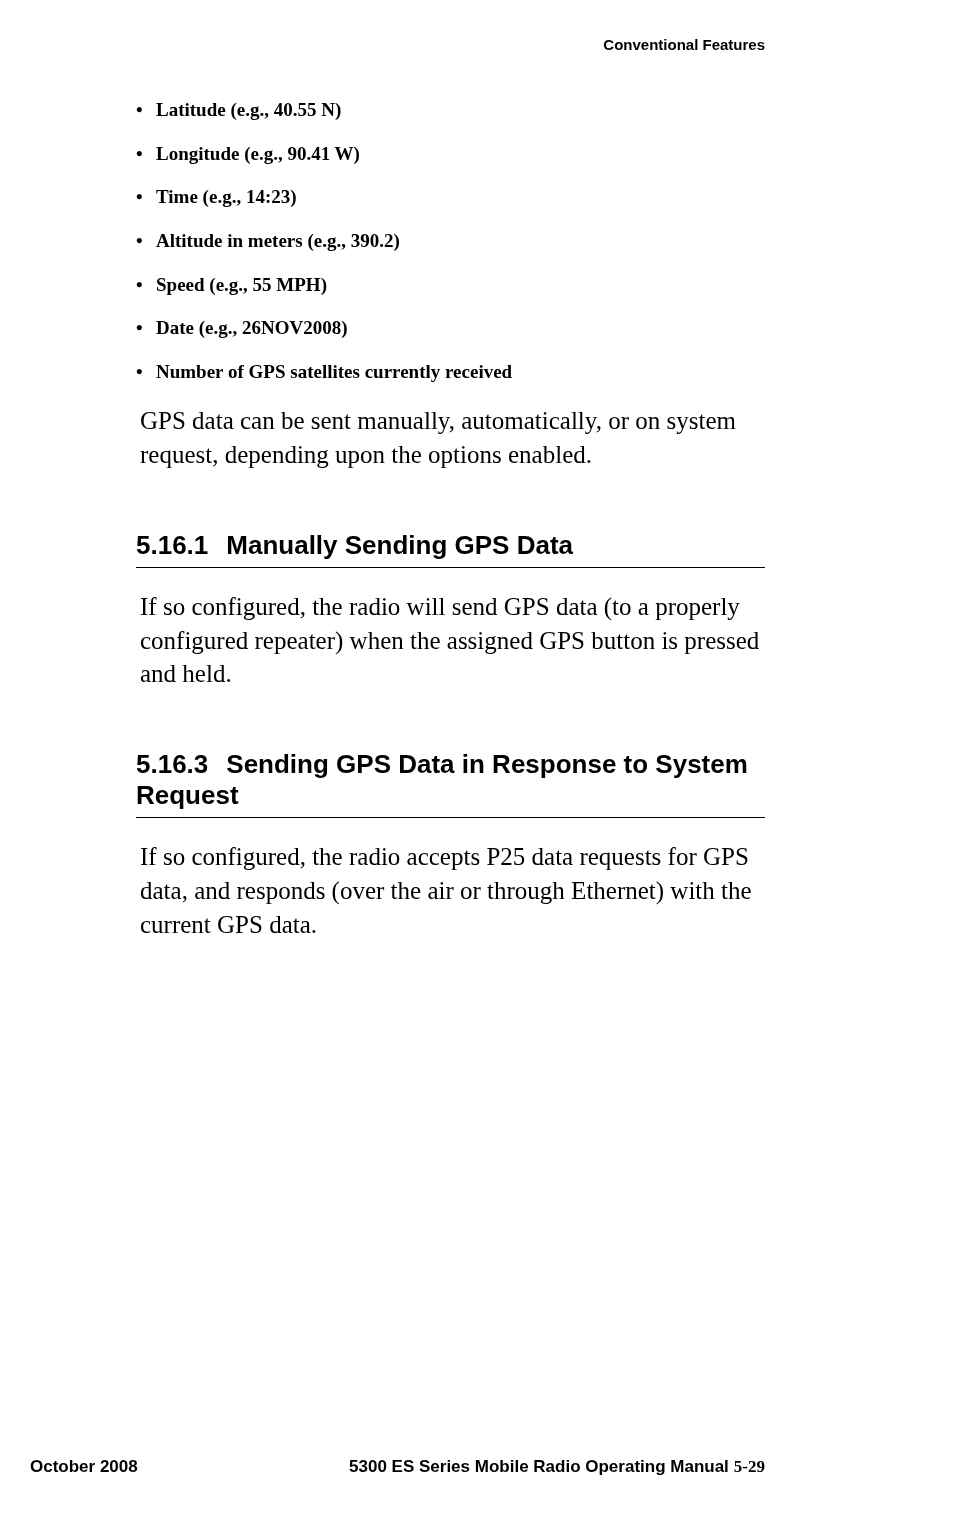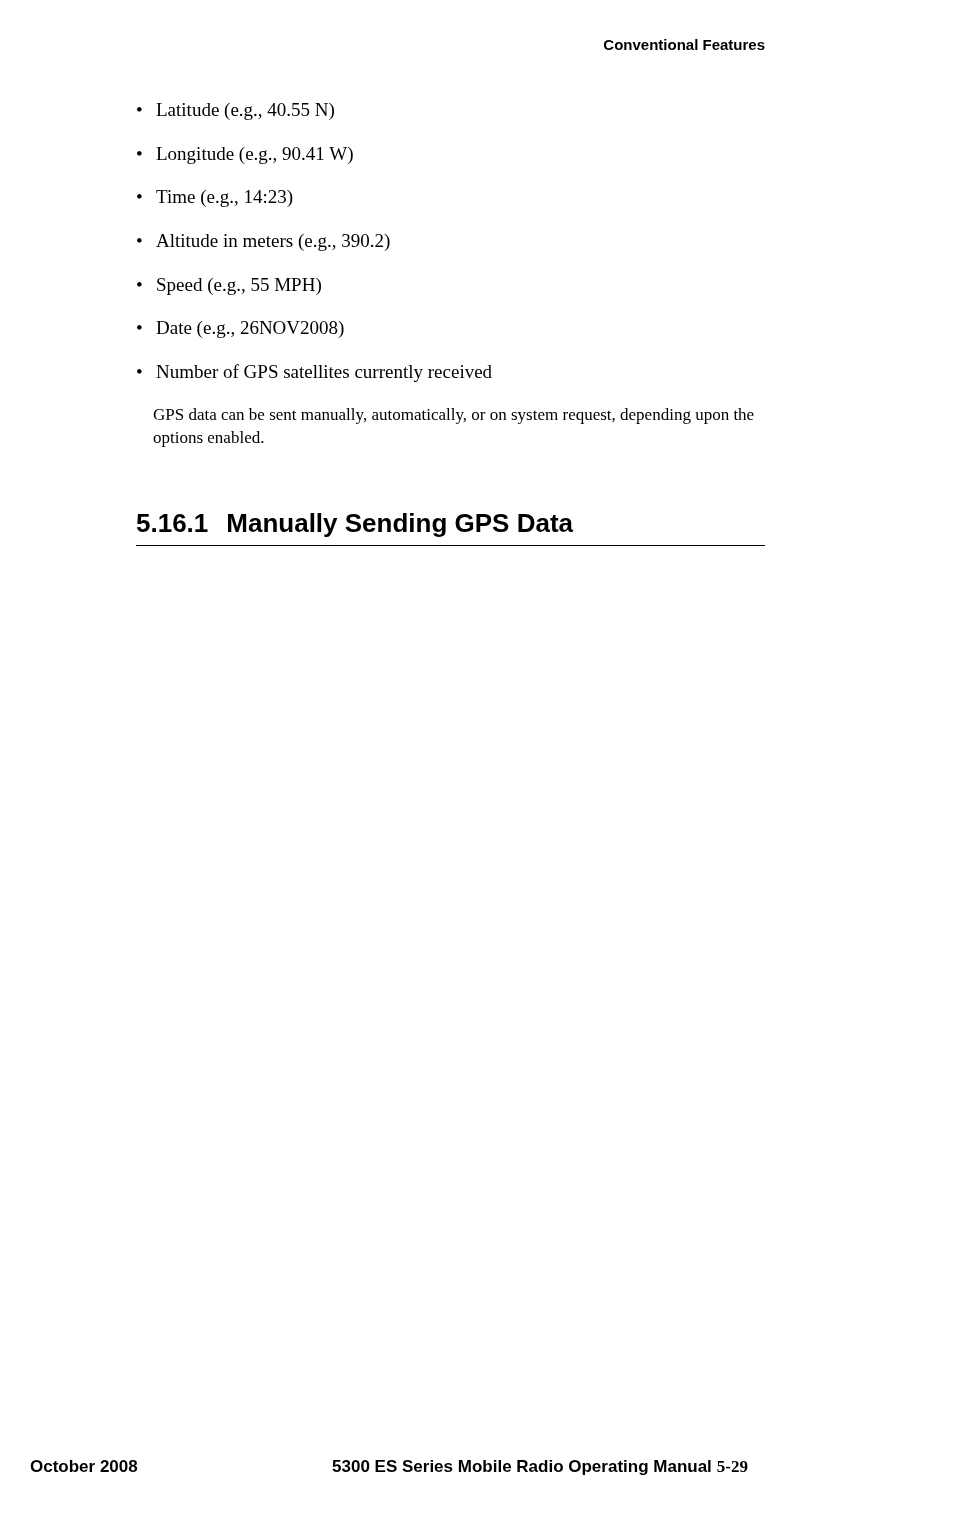--- a/index.html
+++ b/index.html
@@ -20,37 +20,38 @@
     font-family: Arial, Helvetica, sans-serif;
     font-weight: 700;
     font-size: 15px;
     text-align: right;
     margin-bottom: 44px;
   }
   ul.bullets {
     list-style: none;
     margin: 12px 0 20px 0;
     padding: 0;
+    font-weight: bold;
   }
   ul.bullets li {
     font-size: 19px;
     line-height: 1.35;
     margin: 0 0 18px 20px;
     text-indent: -20px;
   }
   ul.bullets li::before {
     content: "•";
     display: inline-block;
     width: 20px;
     text-indent: 0;
   }
   p.body {
-    font-size: 17px;
+    font-size: 25px;
     line-height: 1.35;
-    margin: 0 0 20px 17px;
+    margin: 0 0 20px 4px;
   }
   .section {
     margin-top: 58px;
   }
   .section h2 {
     font-family: Arial, Helvetica, sans-serif;
     font-weight: 700;
     font-size: 26px;
     margin: 0 0 4px 0;
   }
@@ -59,21 +60,21 @@
     margin-right: 18px;
   }
   .rule {
     border: none;
     border-top: 1.5px solid #000;
     margin: 6px 0 22px 0;
   }
   .footer {
     position: absolute;
     left: 30px;
-    right: 71px;
+    right: 54px;
     bottom: 42px;
     font-family: Arial, Helvetica, sans-serif;
     font-weight: 700;
     font-size: 17px;
     display: flex;
     justify-content: space-between;
     align-items: baseline;
   }
   .footer .right {
     white-space: nowrap;
@@ -100,23 +101,31 @@
     <li>Number of GPS satellites currently received</li>
   </ul>
 
   <p class="body">GPS data can be sent manually, automatically, or on system request, depending upon the options enabled.</p>
 
   <div class="section">
     <h2>
       <span class="secnum">5.16.1</span><span>Manually Sending GPS Data</span>
     </h2>
     <hr class="rule">
+    <p class="body">If so configured, the radio will send GPS data (to a properly configured repeater) when the assigned GPS button is pressed and held.</p>
   </div>
 
 
+  <div class="section">
+    <h2>
+      <span class="secnum">5.16.3</span><span>Sending GPS Data in Response to System Request</span>
+    </h2>
+    <hr class="rule">
+    <p class="body">If so configured, the radio accepts P25 data requests for GPS data, and responds (over the air or through Ethernet) with the current GPS data.</p>
+  </div>
 
   <div class="footer">
     <span>October 2008</span>
     <span class="right">
       <span>5300 ES Series Mobile Radio Operating Manual</span><span class="pagelabel">5-29</span>
     </span>
   </div>
 
 </div>
 

